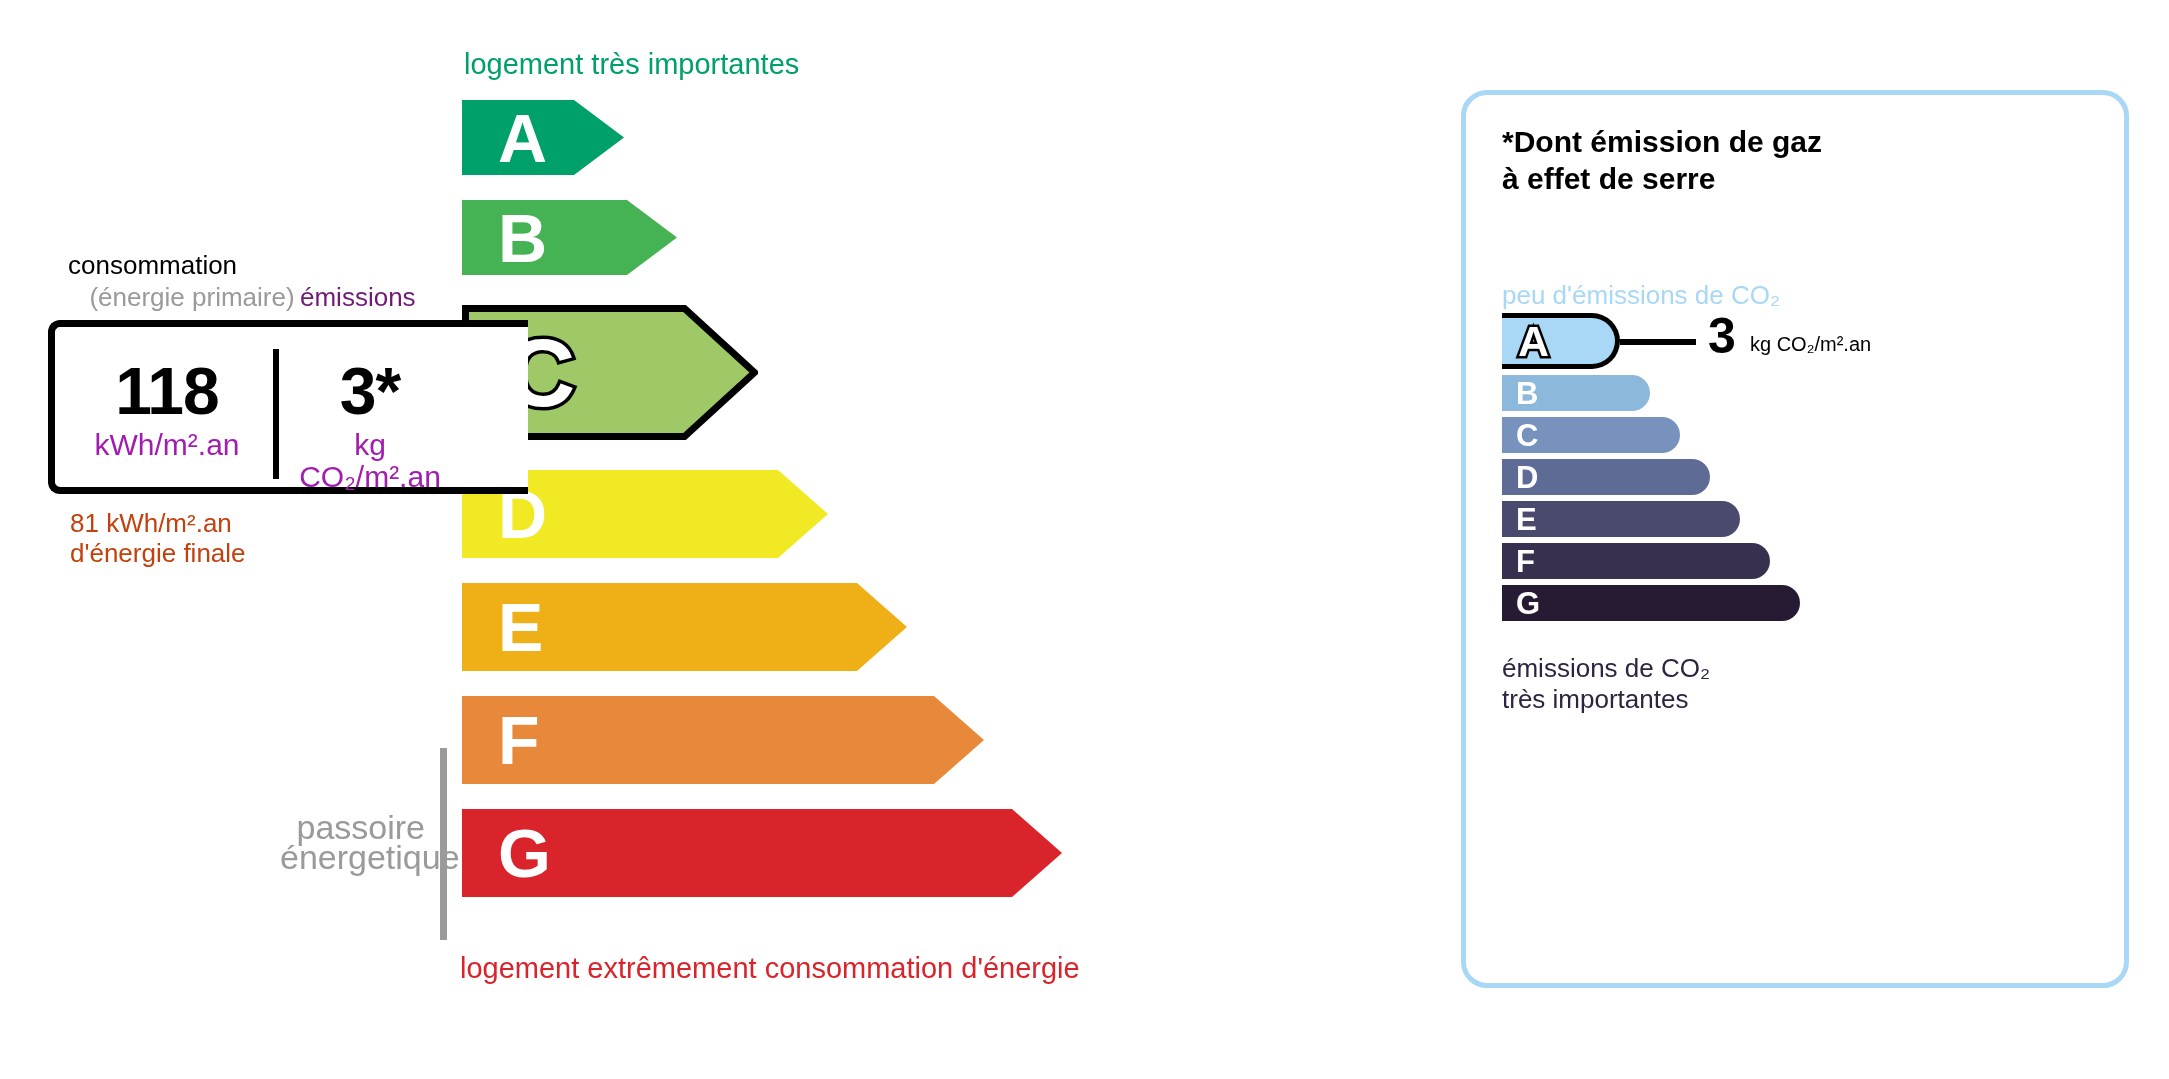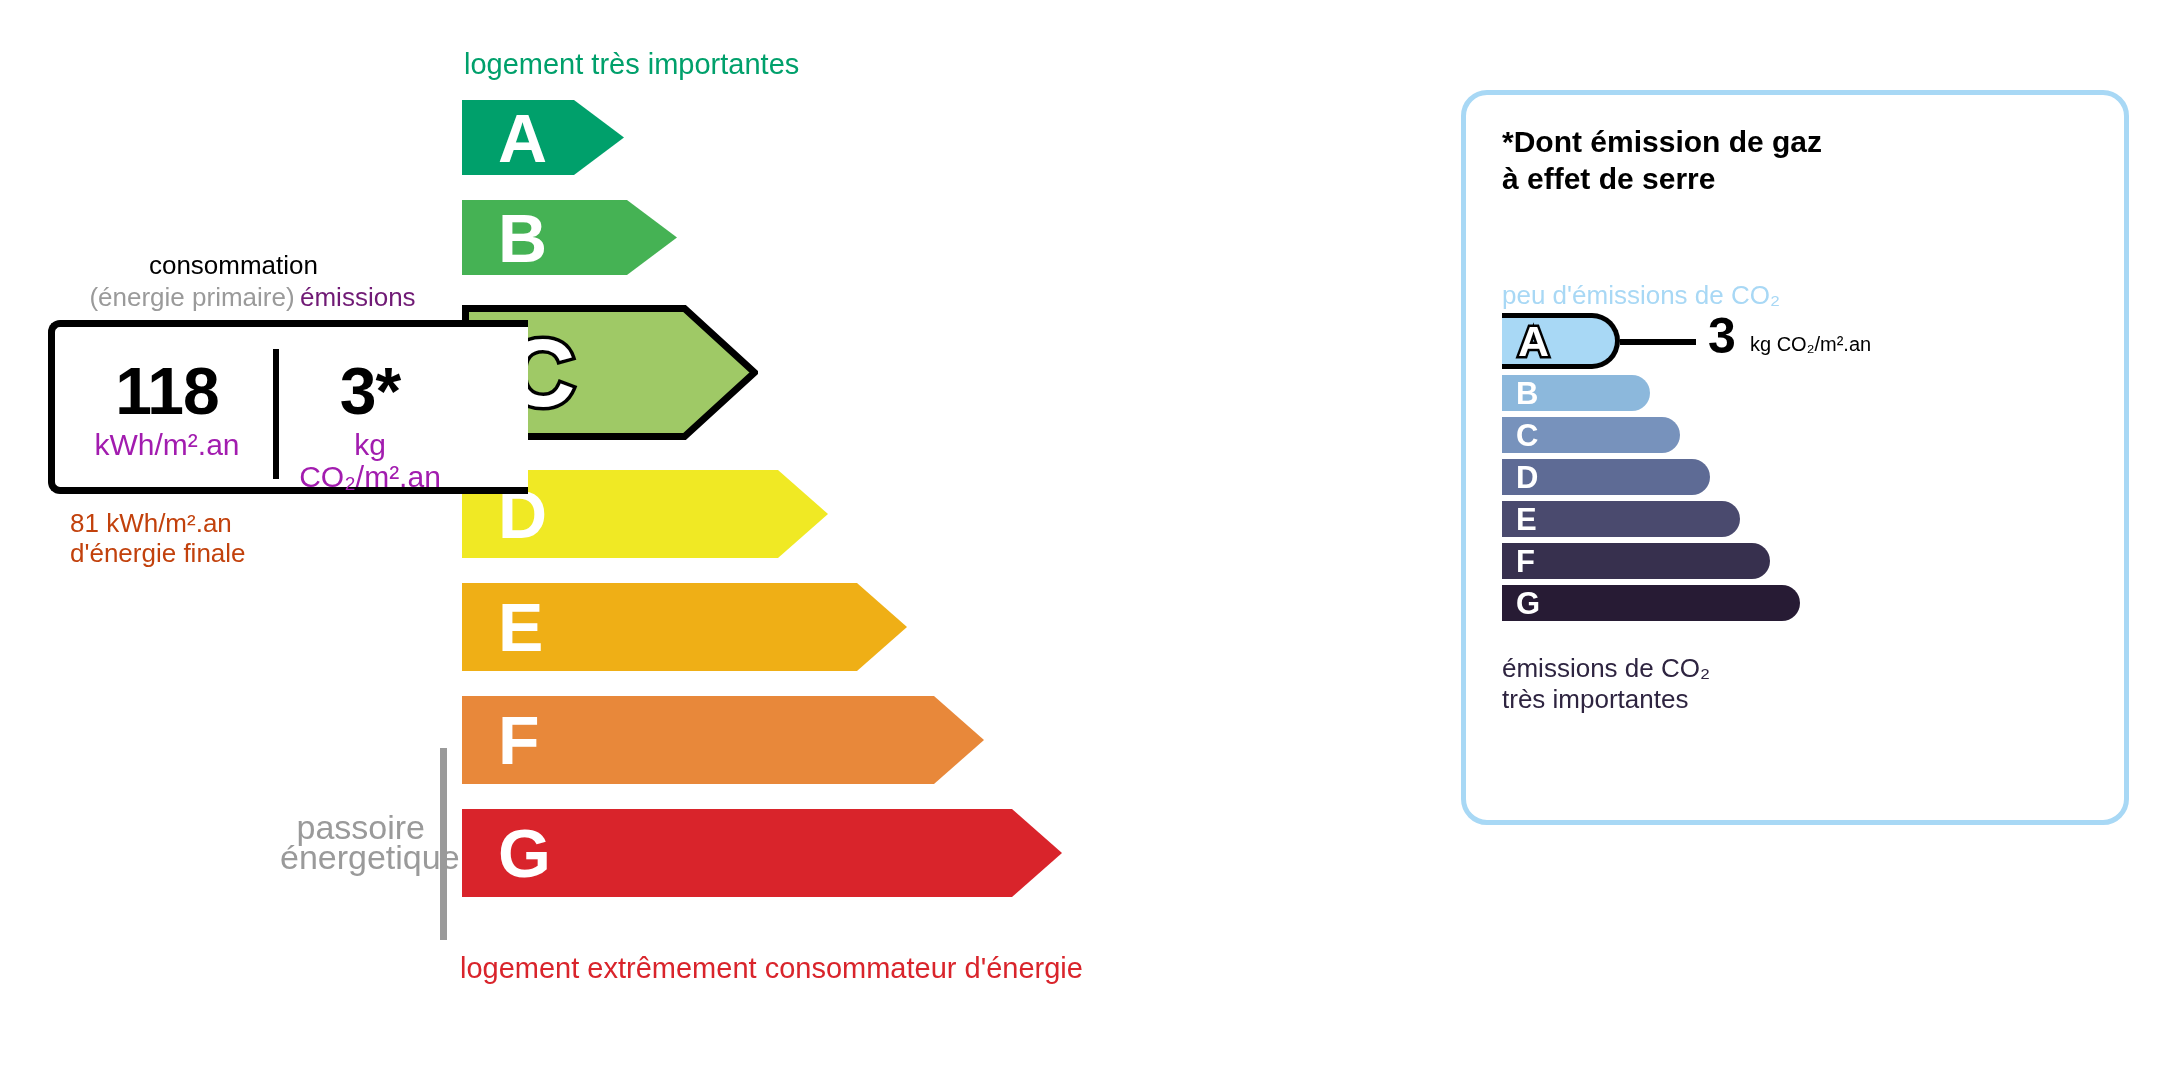--- a/index.html
+++ b/index.html
@@ -35,21 +35,21 @@
     font-size: 29px;
     color: #D9242B;
     white-space: nowrap;
   }
 
   
   .hdr-conso {
     position: absolute;
     left: 68px; top: 250px;
     width: 250px;
-    text-align: right;
+    text-align: left;
     font-size: 26px;
     color: #000000;
     white-space: nowrap;
   }
   .hdr-conso-sub {
     position: absolute;
     left: 46px; top: 282px;
     width: 292px;
     text-align: center;
     font-size: 26px;
@@ -148,21 +148,21 @@
     font-size: 96px;
     left: 44px;
     -webkit-text-stroke: 7px #000000;
     paint-order: stroke fill;
   }
 
   
   #co2-panel {
     position: absolute;
     left: 1461px; top: 90px;
-    width: 668px; height: 735px;
+    width: 668px; height: 898px;
     border: 5px solid #A8D8F5;
     border-radius: 26px;
     box-sizing: border-box;
     background: #ffffff;
   }
   .co2-title {
     position: absolute;
     left: 36px; top: 28px;
     font-size: 30px;
     font-weight: bold;
@@ -315,21 +315,21 @@
         <div class="letter">F</div>
       </div>
       <div class="band" style="top: 809px; width: 600px; height: 88px;">
         <svg class="arrow-svg" width="600" height="88" viewBox="0 0 600 88">
           <path d="M 0 0 L 550 0 L 600 44 L 550 88 L 0 88 Z" fill="#D9242B"></path>
         </svg>
         <div class="letter">G</div>
       </div>
     </div>
 
-  <div class="bottom-caption">logement extrêmement consommateur d'énergie</div>
+  <div class="bottom-caption">logement extrêmement consommation d'énergie</div>
 </div>
 
 <div id="co2-panel">
   <div class="co2-title">
     <div>*Dont émission de gaz</div>
     <div>à effet de serre</div>
   </div>
 
   <div class="co2-top-caption">peu d'émissions de CO₂</div>
 

